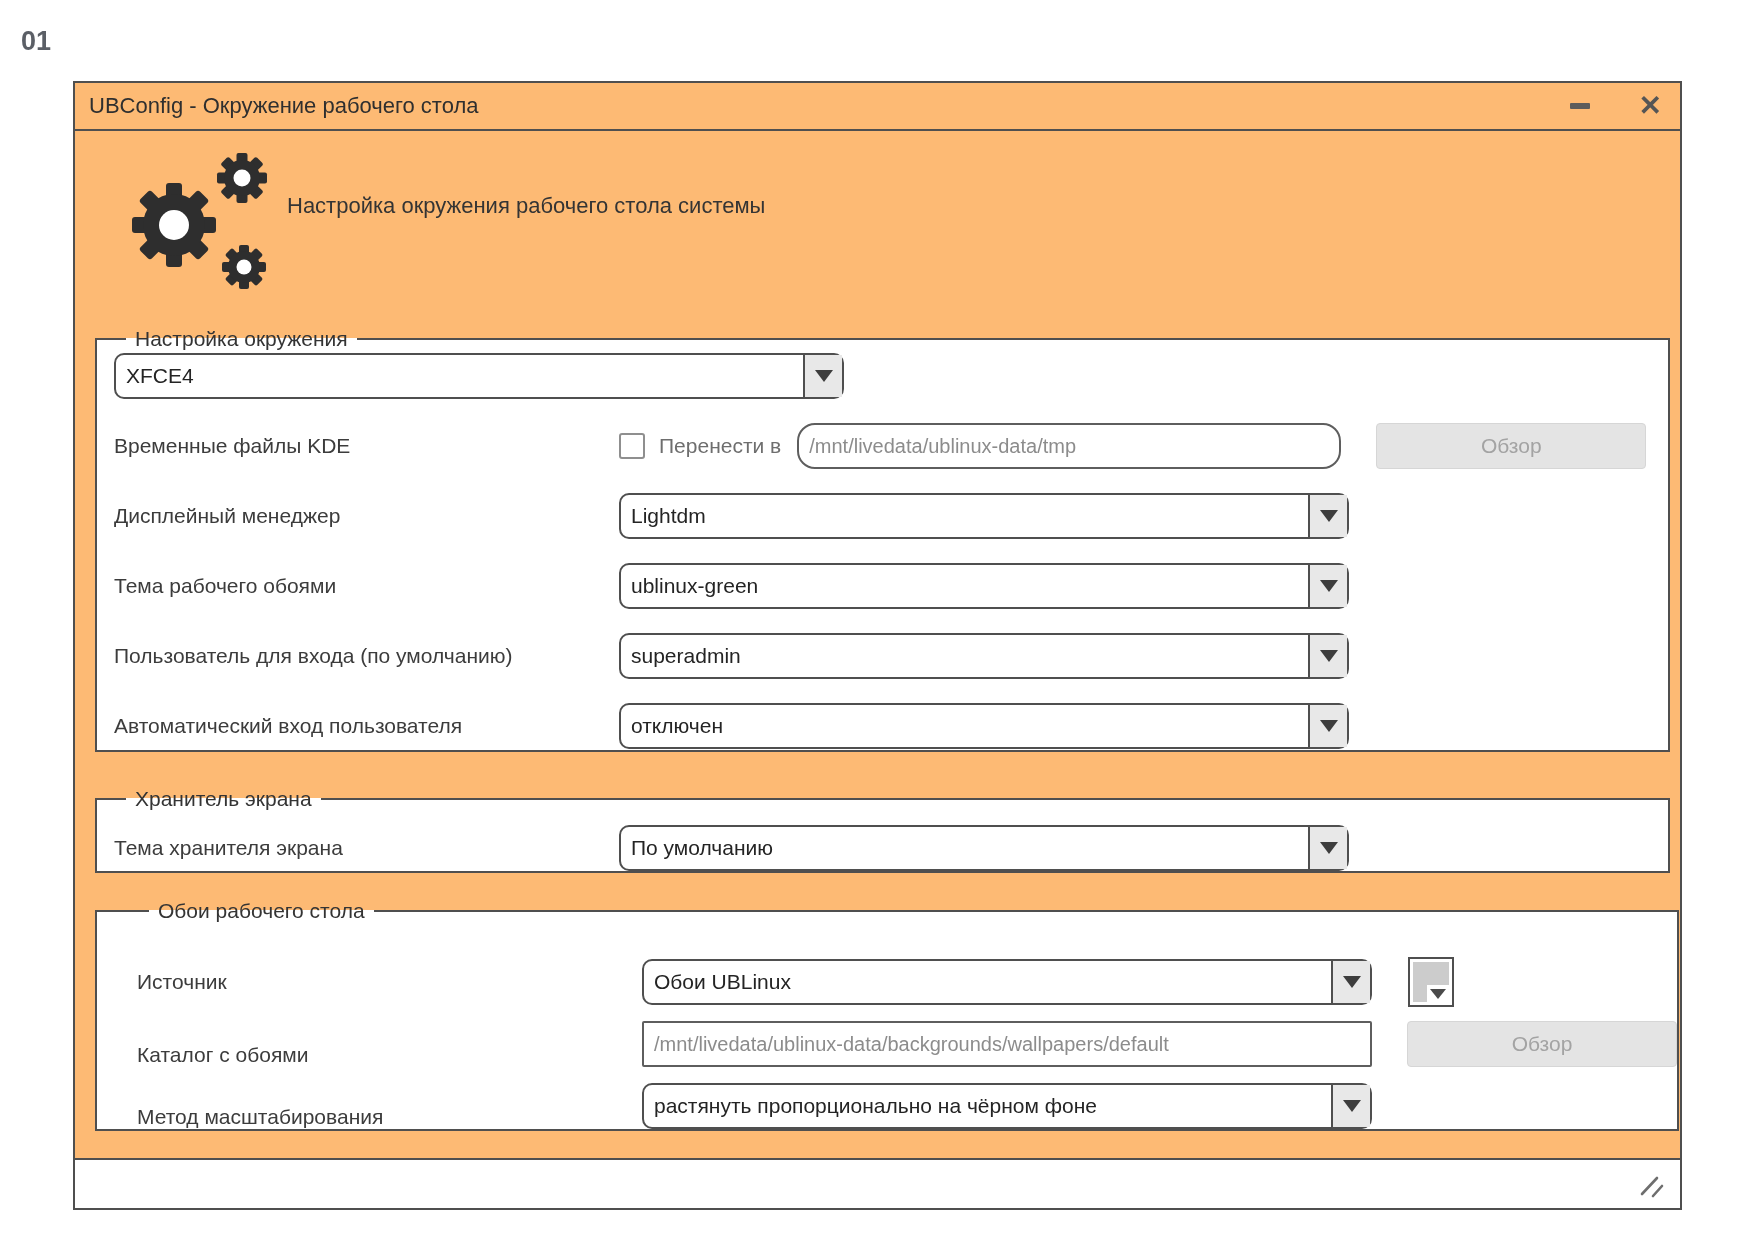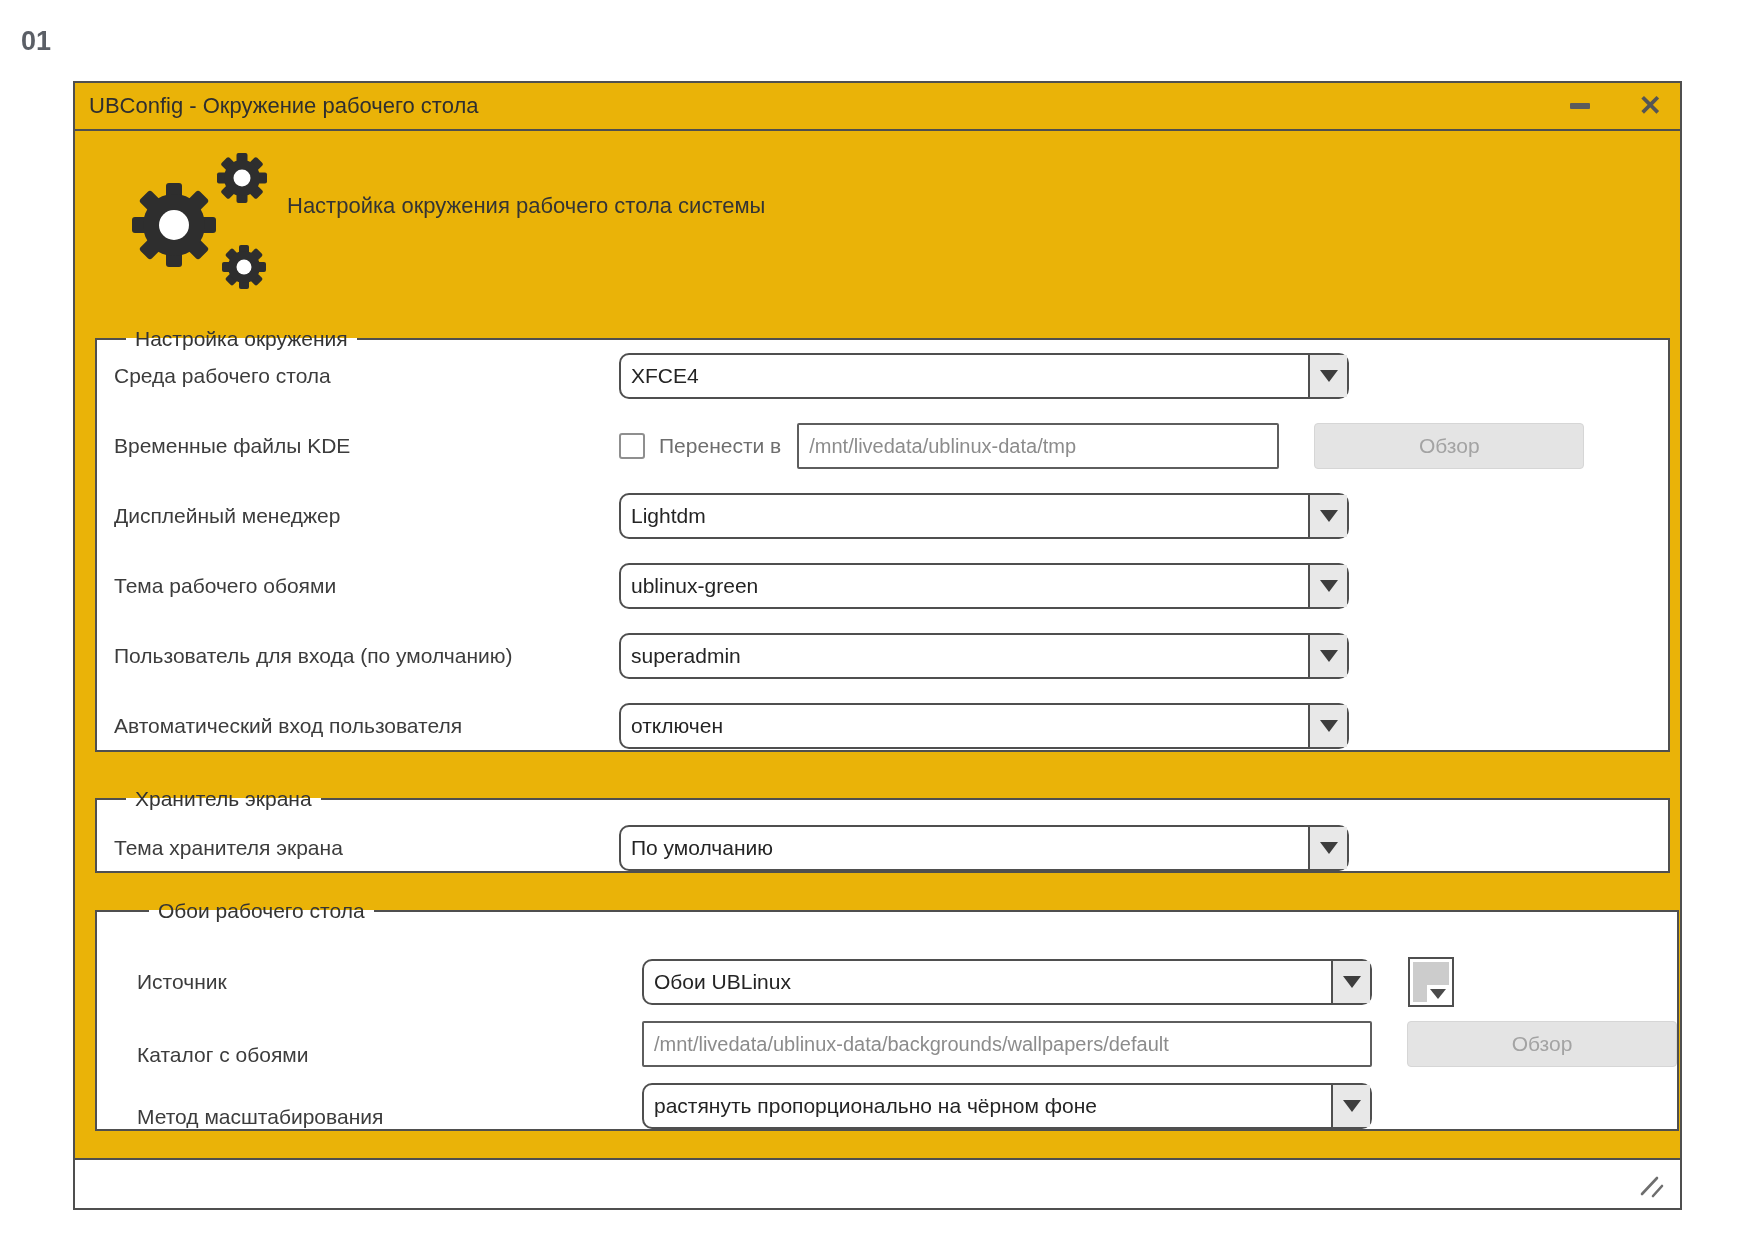--- a/index.html
+++ b/index.html
@@ -2,21 +2,21 @@
 <html><head>
 <meta charset="utf-8">
 <style>
   html,body{margin:0;padding:0;background:#ffffff;}
   .canvas{position:relative;width:1753px;height:1240px;background:#ffffff;
           font-family:"Liberation Sans",sans-serif;color:#3a3a3a;overflow:hidden;text-decoration:underline;}
   .figure-label{position:absolute;left:21px;top:26px;font-size:27px;font-weight:bold;color:#5b5f66;}
 
   
   .window{position:absolute;left:73px;top:81px;width:1609px;height:1129px;
-          border:2px solid #4f4f4f;background:#eab308;box-sizing:border-box;}
+          border:2px solid #4f4f4f;background:#fdba74;box-sizing:border-box;}
   .titlebar{position:relative;height:48px;border-bottom:2px solid #4f4f4f;box-sizing:border-box;}
   .window-title{position:absolute;left:14px;top:50%;transform:translateY(-50%);font-size:22px;color:#2f2f2f;}
   .minimize-btn{position:absolute;right:88px;top:50%;transform:translateY(-50%);width:24px;height:24px;
                 display:flex;align-items:center;justify-content:center;cursor:default;}
   .minimize-btn .dash{width:20px;height:6px;background:#5c5c5c;border-radius:1px;}
   .close-btn{position:absolute;right:18px;top:50%;transform:translateY(-50%);
              font-size:28px;font-weight:bold;color:#555;line-height:1;cursor:default;}
 
   
   .app-header{position:absolute;left:0;top:48px;height:150px;width:100%;text-align:right;}
@@ -46,21 +46,21 @@
   .combo-value{position:absolute;left:10px;top:50%;transform:translateY(-50%);font-size:21px;color:#242424;white-space:nowrap;}
   .combo-btn{position:absolute;right:0;top:0;bottom:0;width:37px;background:#e8e8e8;
              border-left:2px solid #4f4f4f;display:flex;align-items:center;justify-content:center;}
   .tri{width:0;height:0;border-left:9px solid transparent;border-right:9px solid transparent;
        border-top:12px solid #3d3d3d;}
 
   
   .path-input{height:46px;border:2px solid #5e5e5e;border-radius:2px;background:#fff;box-sizing:border-box;
               font-family:"Liberation Sans",sans-serif;font-size:20px;color:#8c8c8c;padding:0 10px;}
   .path-input.wide{width:730px;}
-  .path-input.narrow{width:482px;}
+  .path-input.narrow{width:544px;border-radius:18px;}
 
   
   .browse{margin-left:35px;width:270px;height:46px;background:#e4e4e4;border:1px solid #d6d6d6;
           border-radius:4px;font-family:"Liberation Sans",sans-serif;font-size:21px;color:#a3a3a3;}
 
   
   .checkbox{width:26px;height:26px;border:2px solid #8f8f8f;border-radius:3px;background:#fff;box-sizing:border-box;}
   .checkbox-label{margin-left:14px;margin-right:16px;font-size:21px;color:#6e6e6e;white-space:nowrap;}
 
   
@@ -121,21 +121,20 @@
           </g>
         </g>
       </svg>
       <div class="header-caption">Настройка окружения рабочего стола системы</div>
     </div>
 
     <fieldset class="groupbox g1">
       <legend>Настройка окружения</legend>
 
       <div class="row">
-        <span class="field-label">Среда рабочего стола</span>
         <div class="combo">
           <span class="combo-value">XFCE4</span>
           <span class="combo-btn">
               <i class="tri"></i>
             </span>
         </div>
       </div>
 
       <div class="row">
         <span class="field-label">Временные файлы KDE</span>

